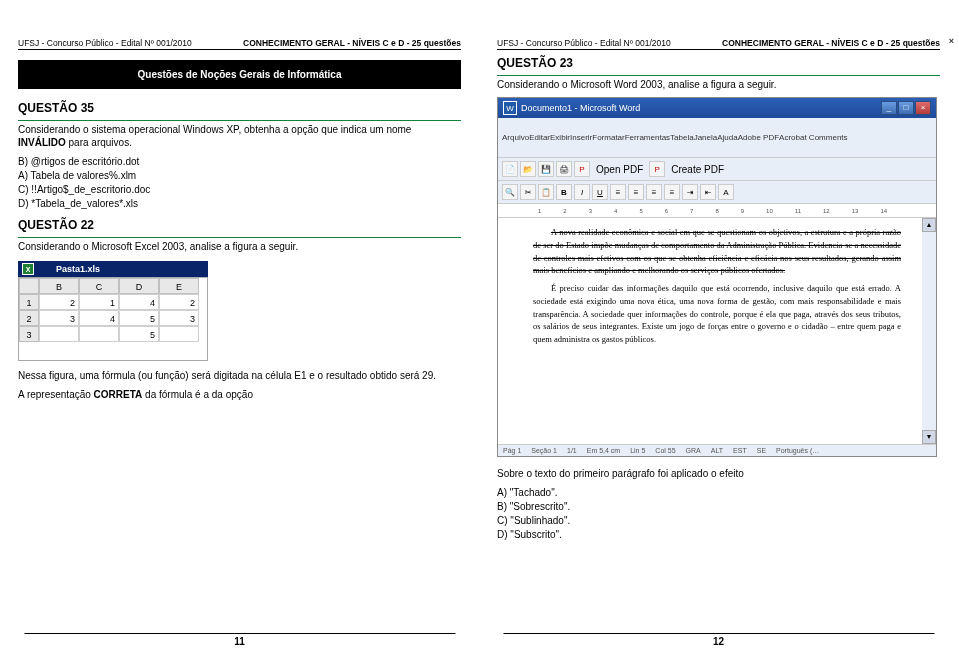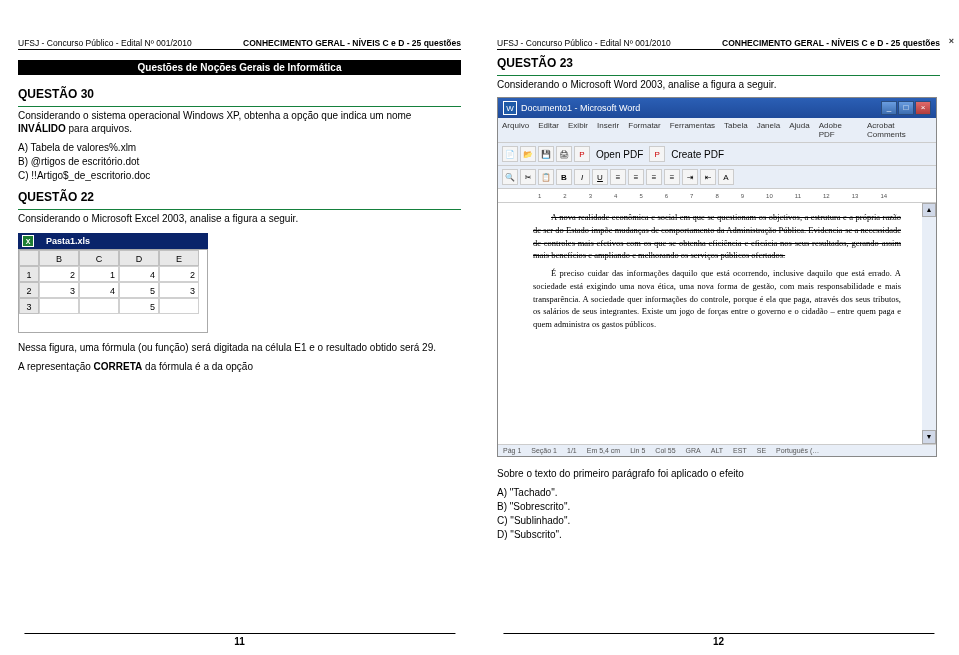--- a/index.html
+++ b/index.html
@@ -27,21 +27,21 @@
       margin-top: 28px;
     }
     .header-left { font-weight: normal; }
     .header-right { font-weight: bold; }
     .section-title {
       background: #000;
       color: #fff;
       font-weight: bold;
       font-size: 10px;
       text-align: center;
-      padding: 2px 4px;
+      padding: 9px 4px;
       margin: 6px 0;
       display: inline-block;
       width: 100%;
     }
     .question-header {
       font-weight: bold;
       font-size: 12px;
       border-bottom: 1px solid #15803d;
       margin-top: 6px;
       margin-bottom: 2px;
@@ -68,21 +68,21 @@
       flex-direction: column;
     }
     .excel-title-bar {
       background: #0a246a;
       color: #fff;
       font-size: 9px;
       font-weight: bold;
       padding: 2px 4px;
       display: flex;
       align-items: center;
-      gap: 12px;
+      gap: 22px;
     }
     .excel-icon {
       width: 12px;
       height: 12px;
       background: #1e7e34;
       border: 1px solid #fff;
       display: inline-flex;
       align-items: center;
       justify-content: center;
       font-size: 7px;
@@ -143,24 +143,24 @@
       height: 14px;
       background: linear-gradient(#6a9de0, #3c6db0);
       border: 1px solid #2a4d80;
       text-align: center;
       line-height: 12px;
       color: #fff;
       font-size: 8px;
     }
     .word-menubar {
       background: #e8eef7;
-      padding: 3px 4px;
+      padding: 15px 4px;
       font-size: 8px;
       display: flex;
-      gap: 9px;
+      gap: 0;
       border-bottom: 1px solid #ccc;
     }
     .word-menubar span { color: #333; }
     .word-toolbar {
       background: #e8eef7;
       padding: 3px 4px;
       border-bottom: 1px solid #ccc;
       display: flex;
       gap: 2px;
       align-items: center;
@@ -261,28 +261,29 @@
 <body>
 
 <div class="page">
   <div class="header-line">
     <span class="header-left">UFSJ - Concurso Público - Edital Nº 001/2010</span>
     <span class="header-right">CONHECIMENTO GERAL - NÍVEIS C e D - 25 questões</span>
   </div>
 
   <div class="section-title">Questões de Noções Gerais de Informática</div>
 
-  <div class="question-header">QUESTÃO 30</div>
+  <div class="question-header">QUESTÃO 35</div>
   <div class="question-text">
     <span>Considerando o sistema operacional Windows XP, obtenha a opção que indica um nome </span><span class="bold">INVÁLIDO</span><span> para arquivos.</span>
   </div>
   <div class="options">
+    <div>B)  @rtigos de escritório.dot</div>
     <div>A)  Tabela de valores%.xlm</div>
-    <div>B)  @rtigos de escritório.dot</div>
     <div>C)  !!Artigo$_de_escritorio.doc</div>
+    <div>D)  *Tabela_de_valores*.xls</div>
   </div>
 
   <div class="question-header">QUESTÃO 22</div>
   <div class="question-text">Considerando o Microsoft Excel 2003, analise a figura a seguir.</div>
 
   <div class="excel-img">
     <div class="excel-title-bar">
       <span class="excel-icon">X</span>
       <span>Pasta1.xls</span>
     </div>

